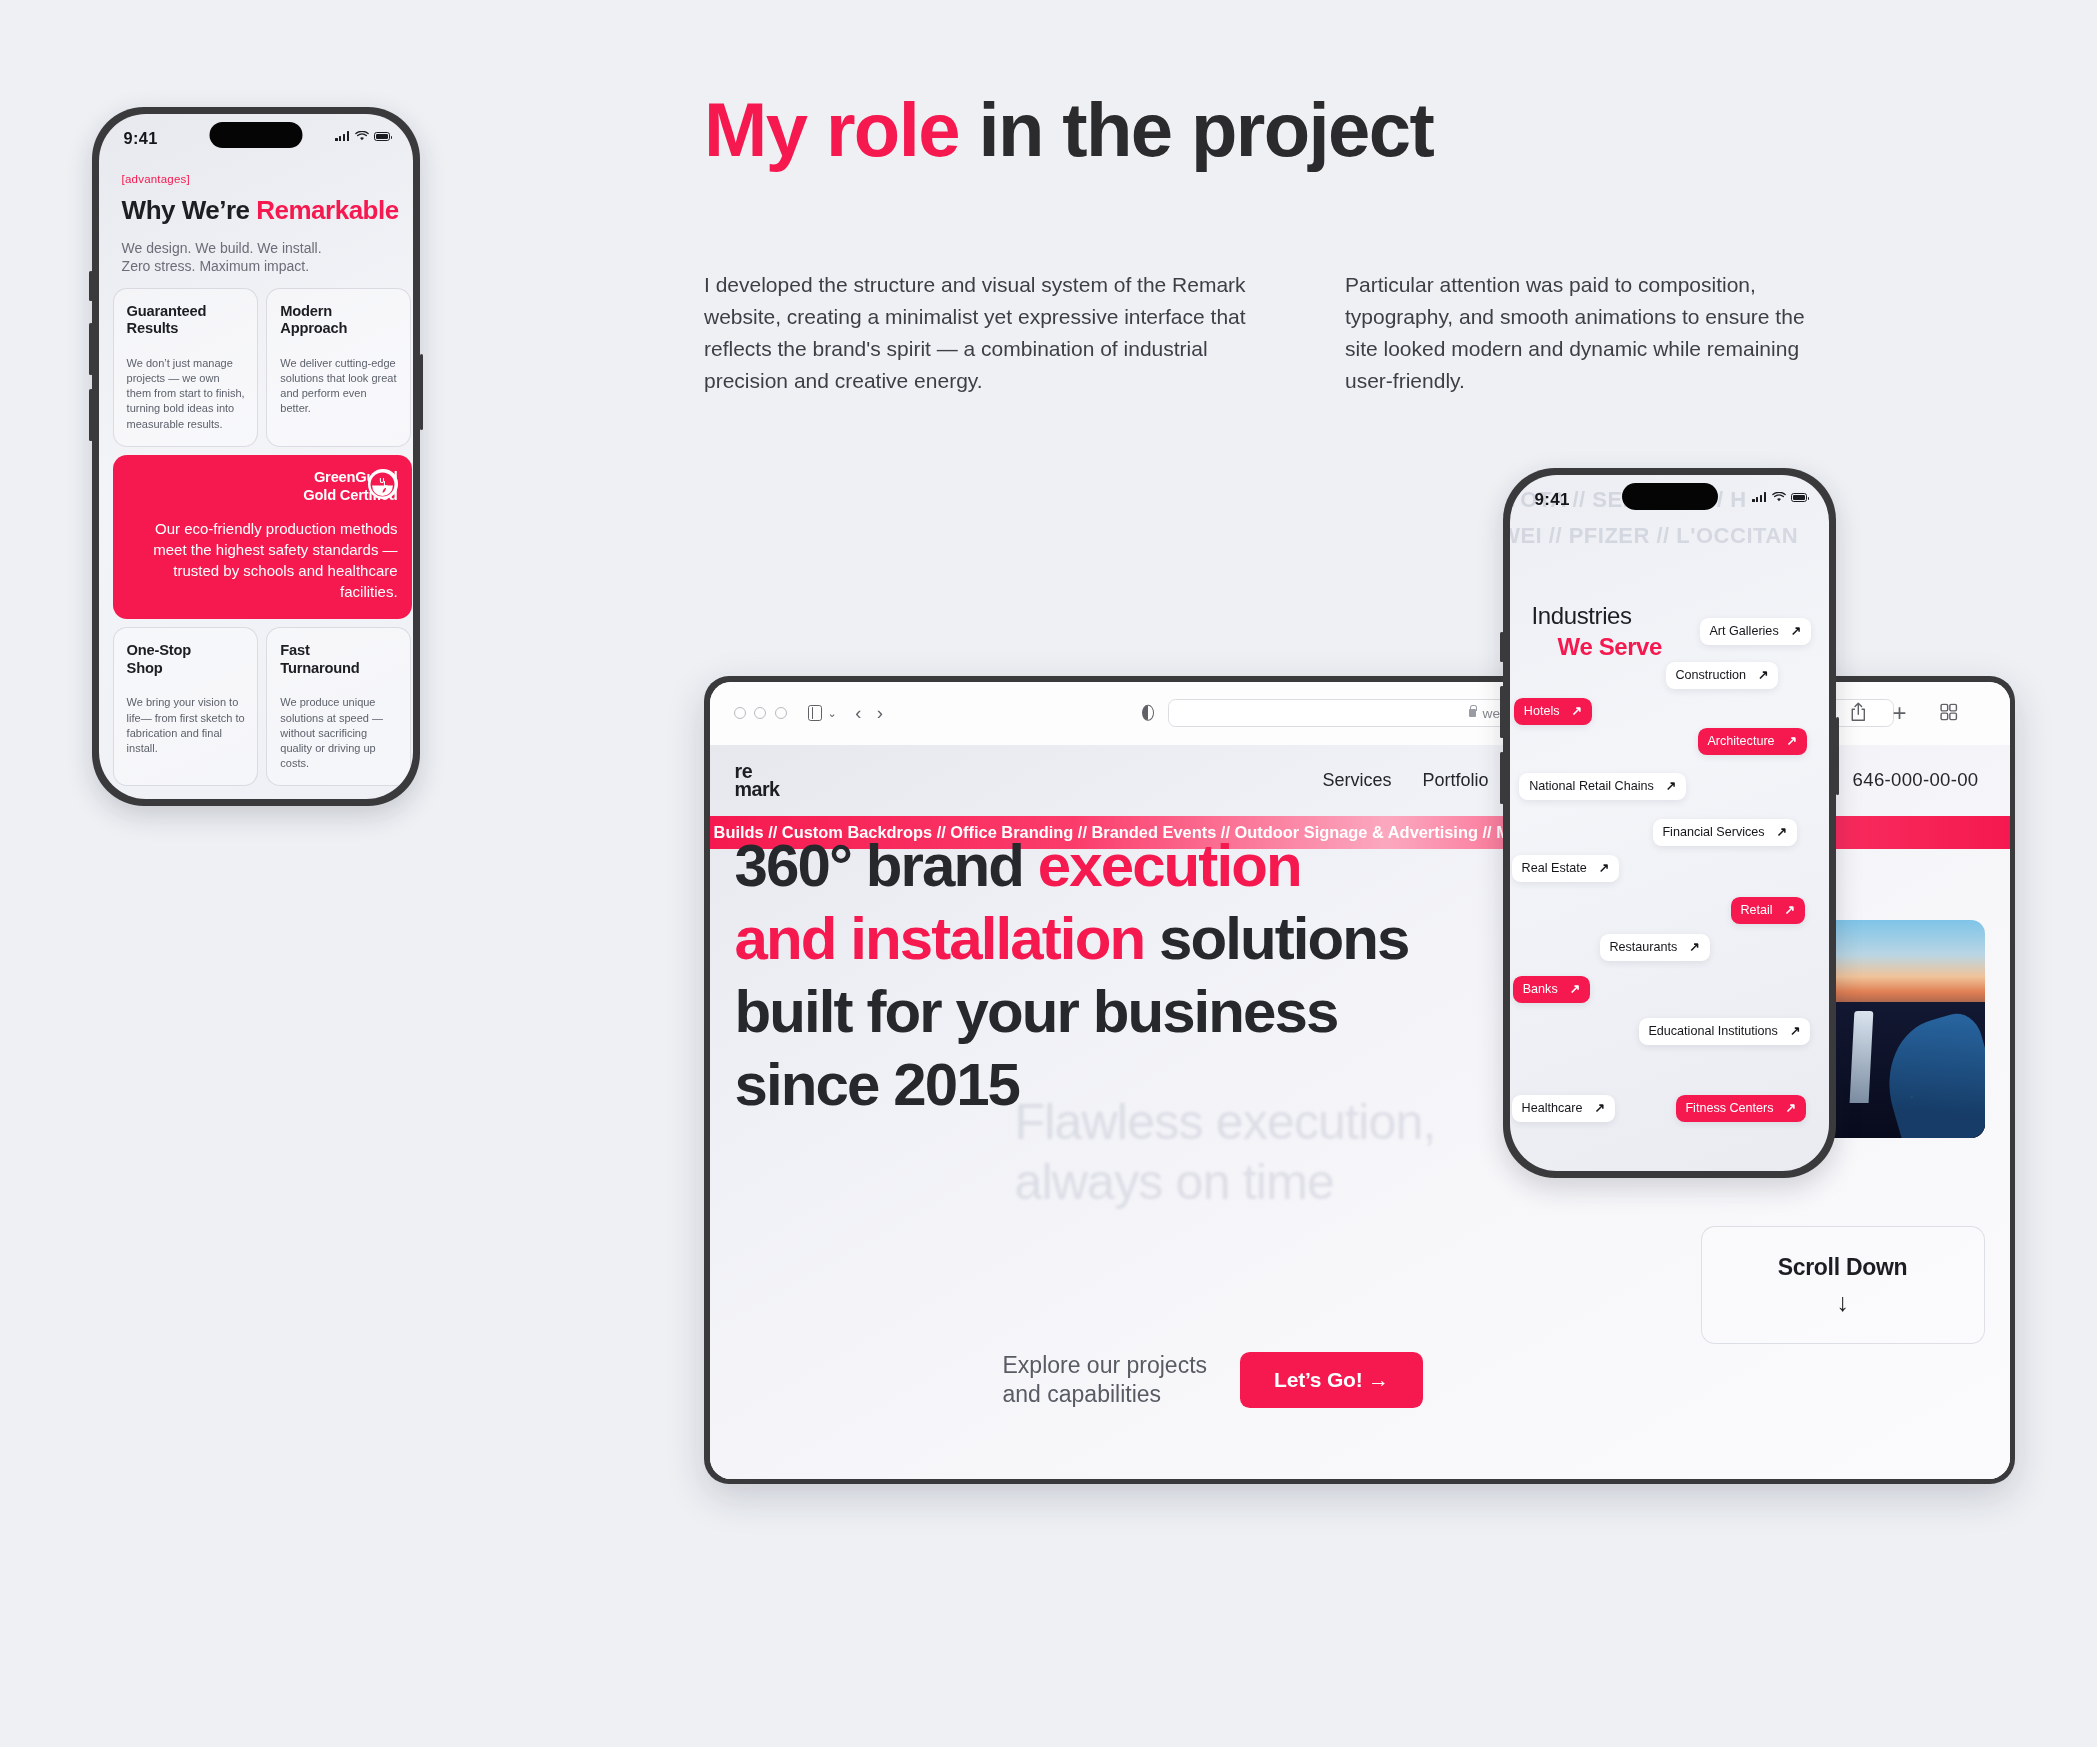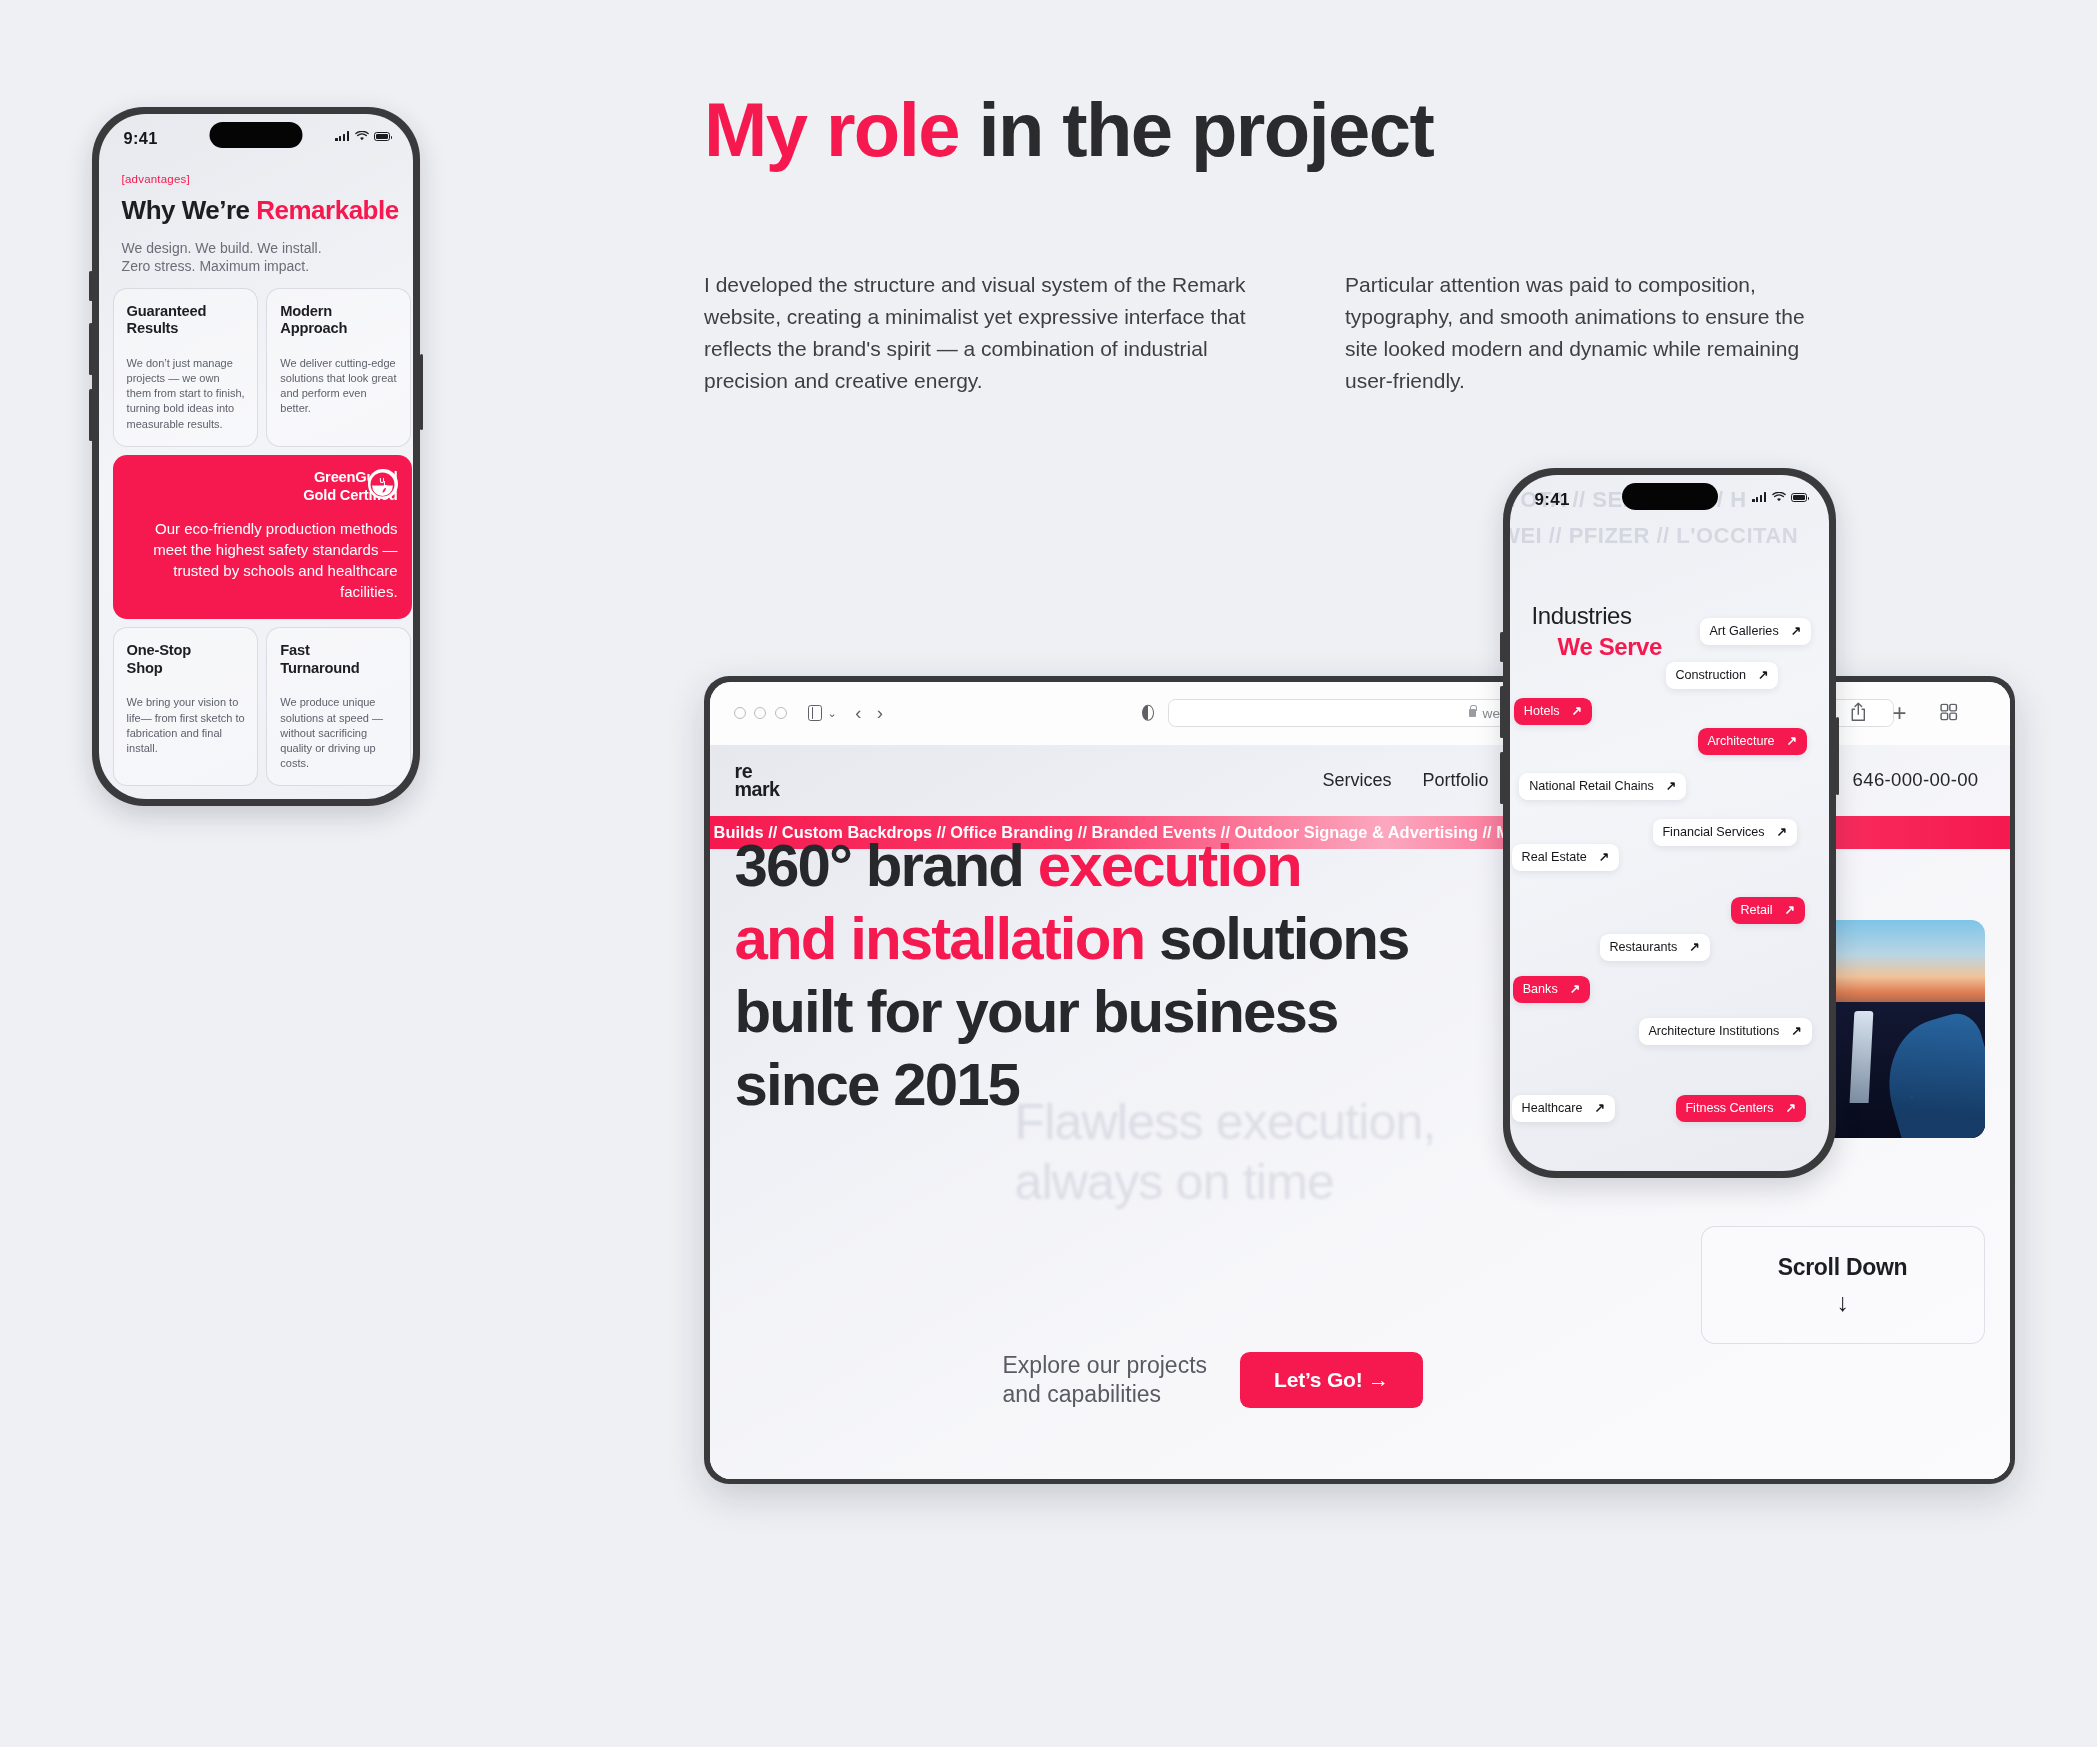--- a/index.html
+++ b/index.html
@@ -558,38 +558,38 @@
       <span class="arw">↗</span>
     </div>
     <div class="ind-pill light" style="left:9.8px; top:298px;">
       <span>National Retail Chains</span>
       <span class="arw">↗</span>
     </div>
     <div class="ind-pill light" style="left:143px; top:344px;">
       <span>Financial Services</span>
       <span class="arw">↗</span>
     </div>
-    <div class="ind-pill light" style="left:2.2px; top:369px;">
+    <div class="ind-pill light" style="left:2.2px; top:380px;">
       <span>Real Estate</span>
       <span class="arw">↗</span>
     </div>
     <div class="ind-pill accent" style="left:221px; top:422px;">
       <span>Retail</span>
       <span class="arw">↗</span>
     </div>
     <div class="ind-pill light" style="left:90px; top:459px;">
       <span>Restaurants</span>
       <span class="arw">↗</span>
     </div>
     <div class="ind-pill accent" style="left:3.3px; top:501px;">
       <span>Banks</span>
       <span class="arw">↗</span>
     </div>
     <div class="ind-pill light" style="left:129px; top:543px;">
-      <span>Architecture Institutions</span>
+      <span>Educational Institutions</span>
       <span class="arw">↗</span>
     </div>
     <div class="ind-pill light" style="left:2.2px; top:620px;">
       <span>Healthcare</span>
       <span class="arw">↗</span>
     </div>
     <div class="ind-pill accent" style="left:166px; top:620px;">
       <span>Fitness Centers</span>
       <span class="arw">↗</span>
     </div>

